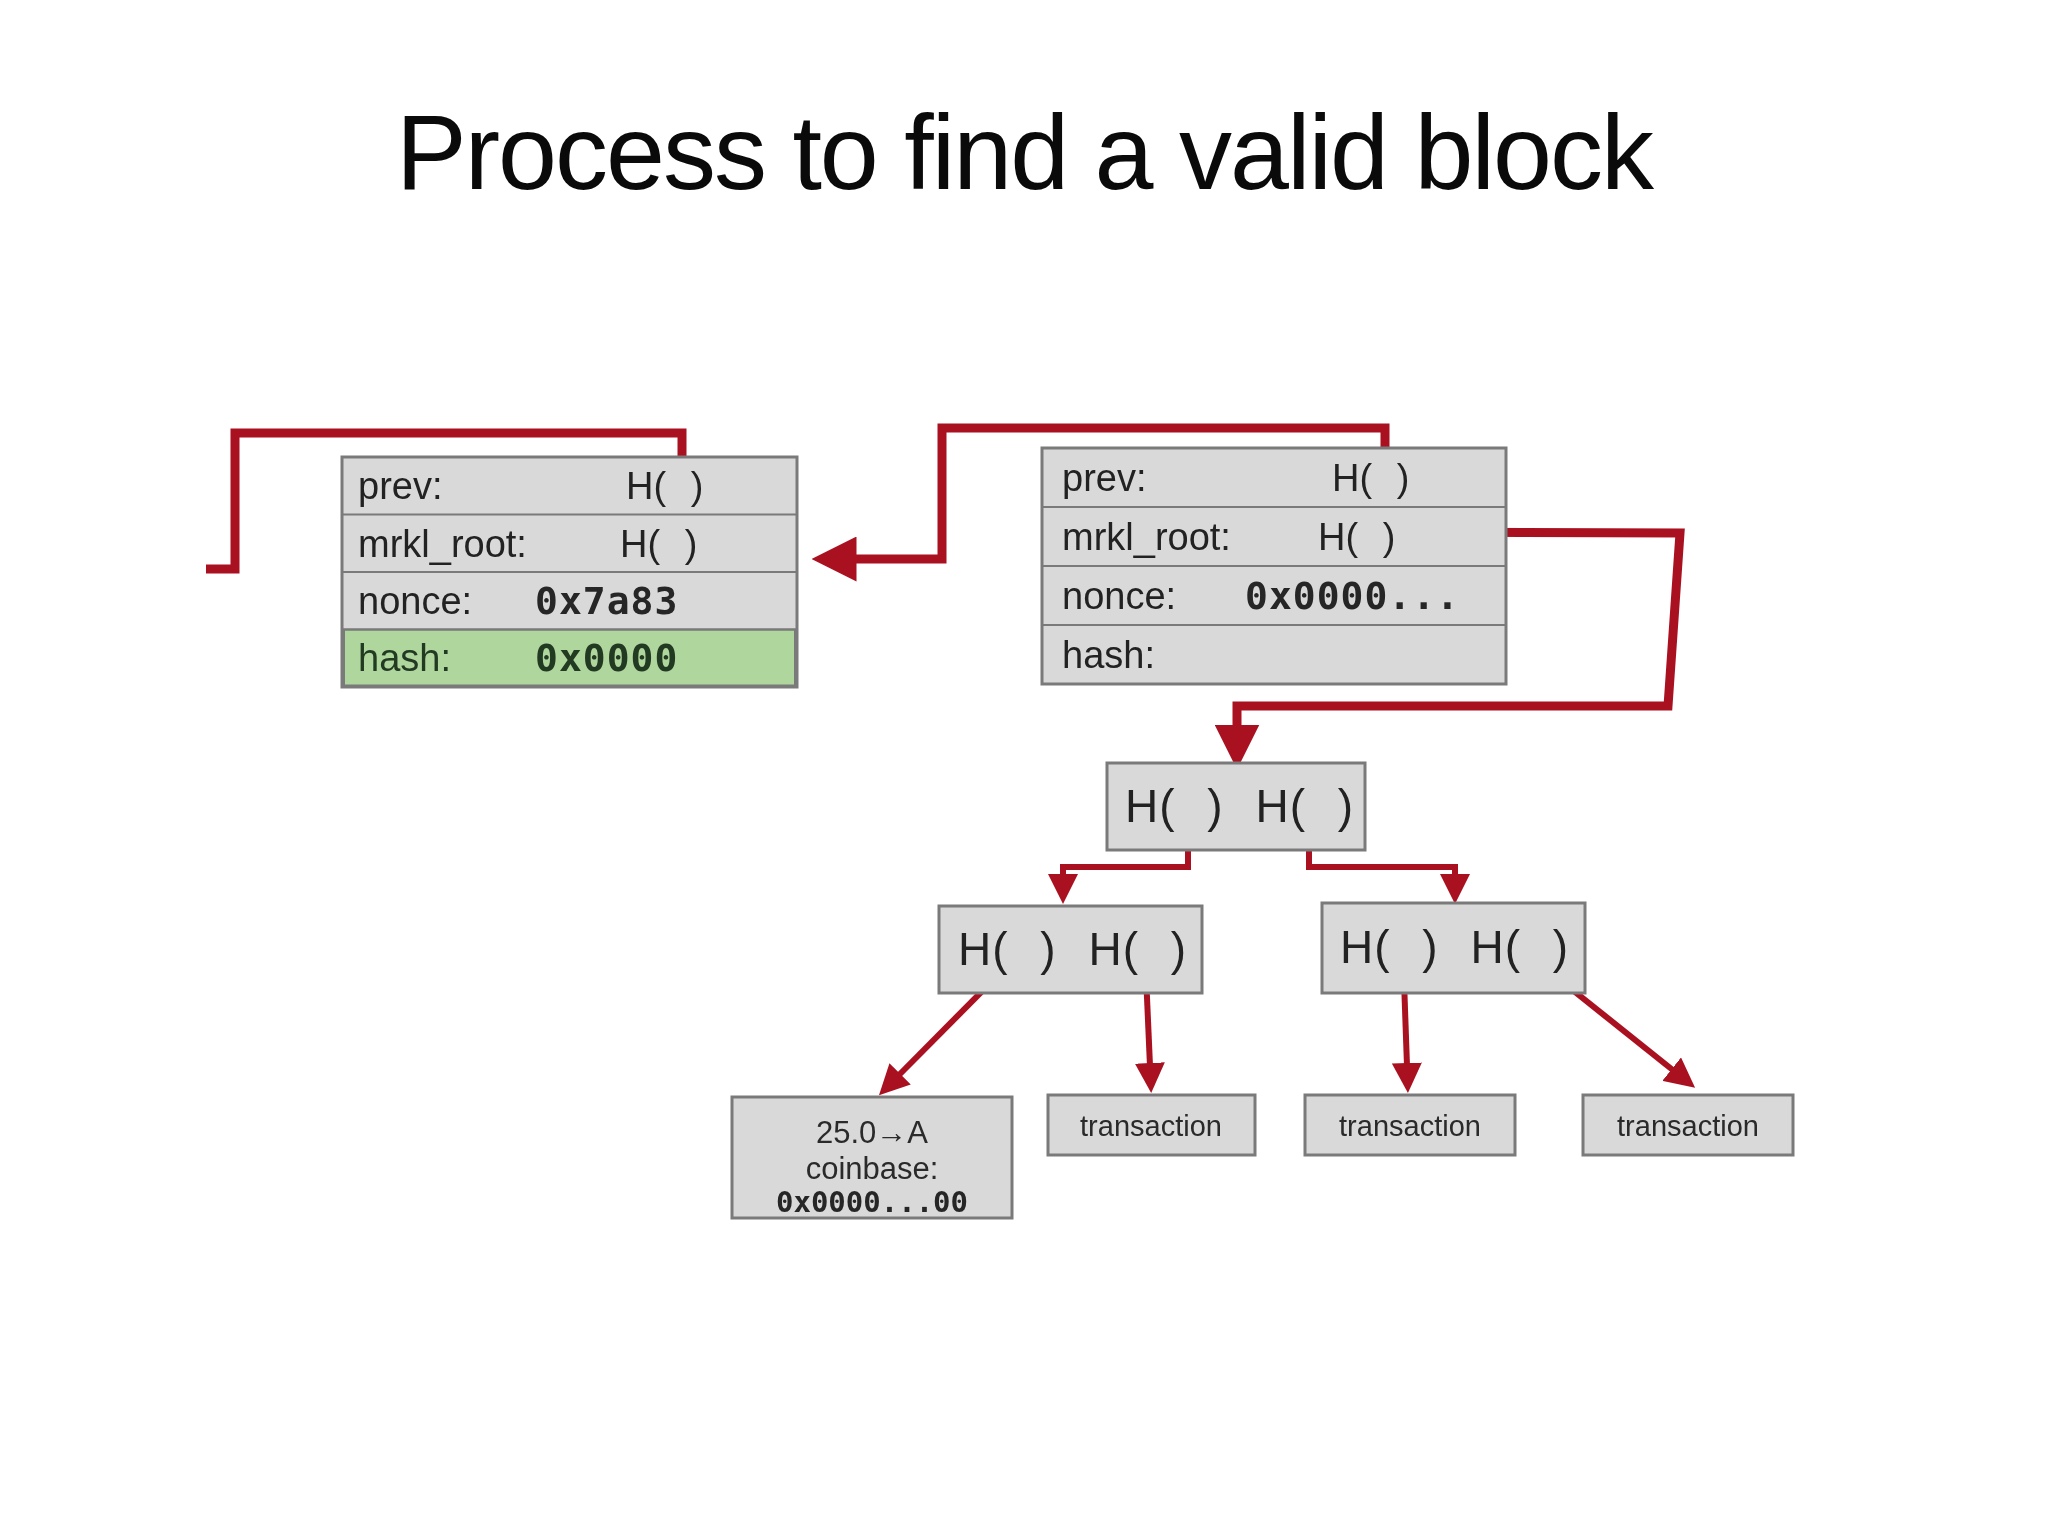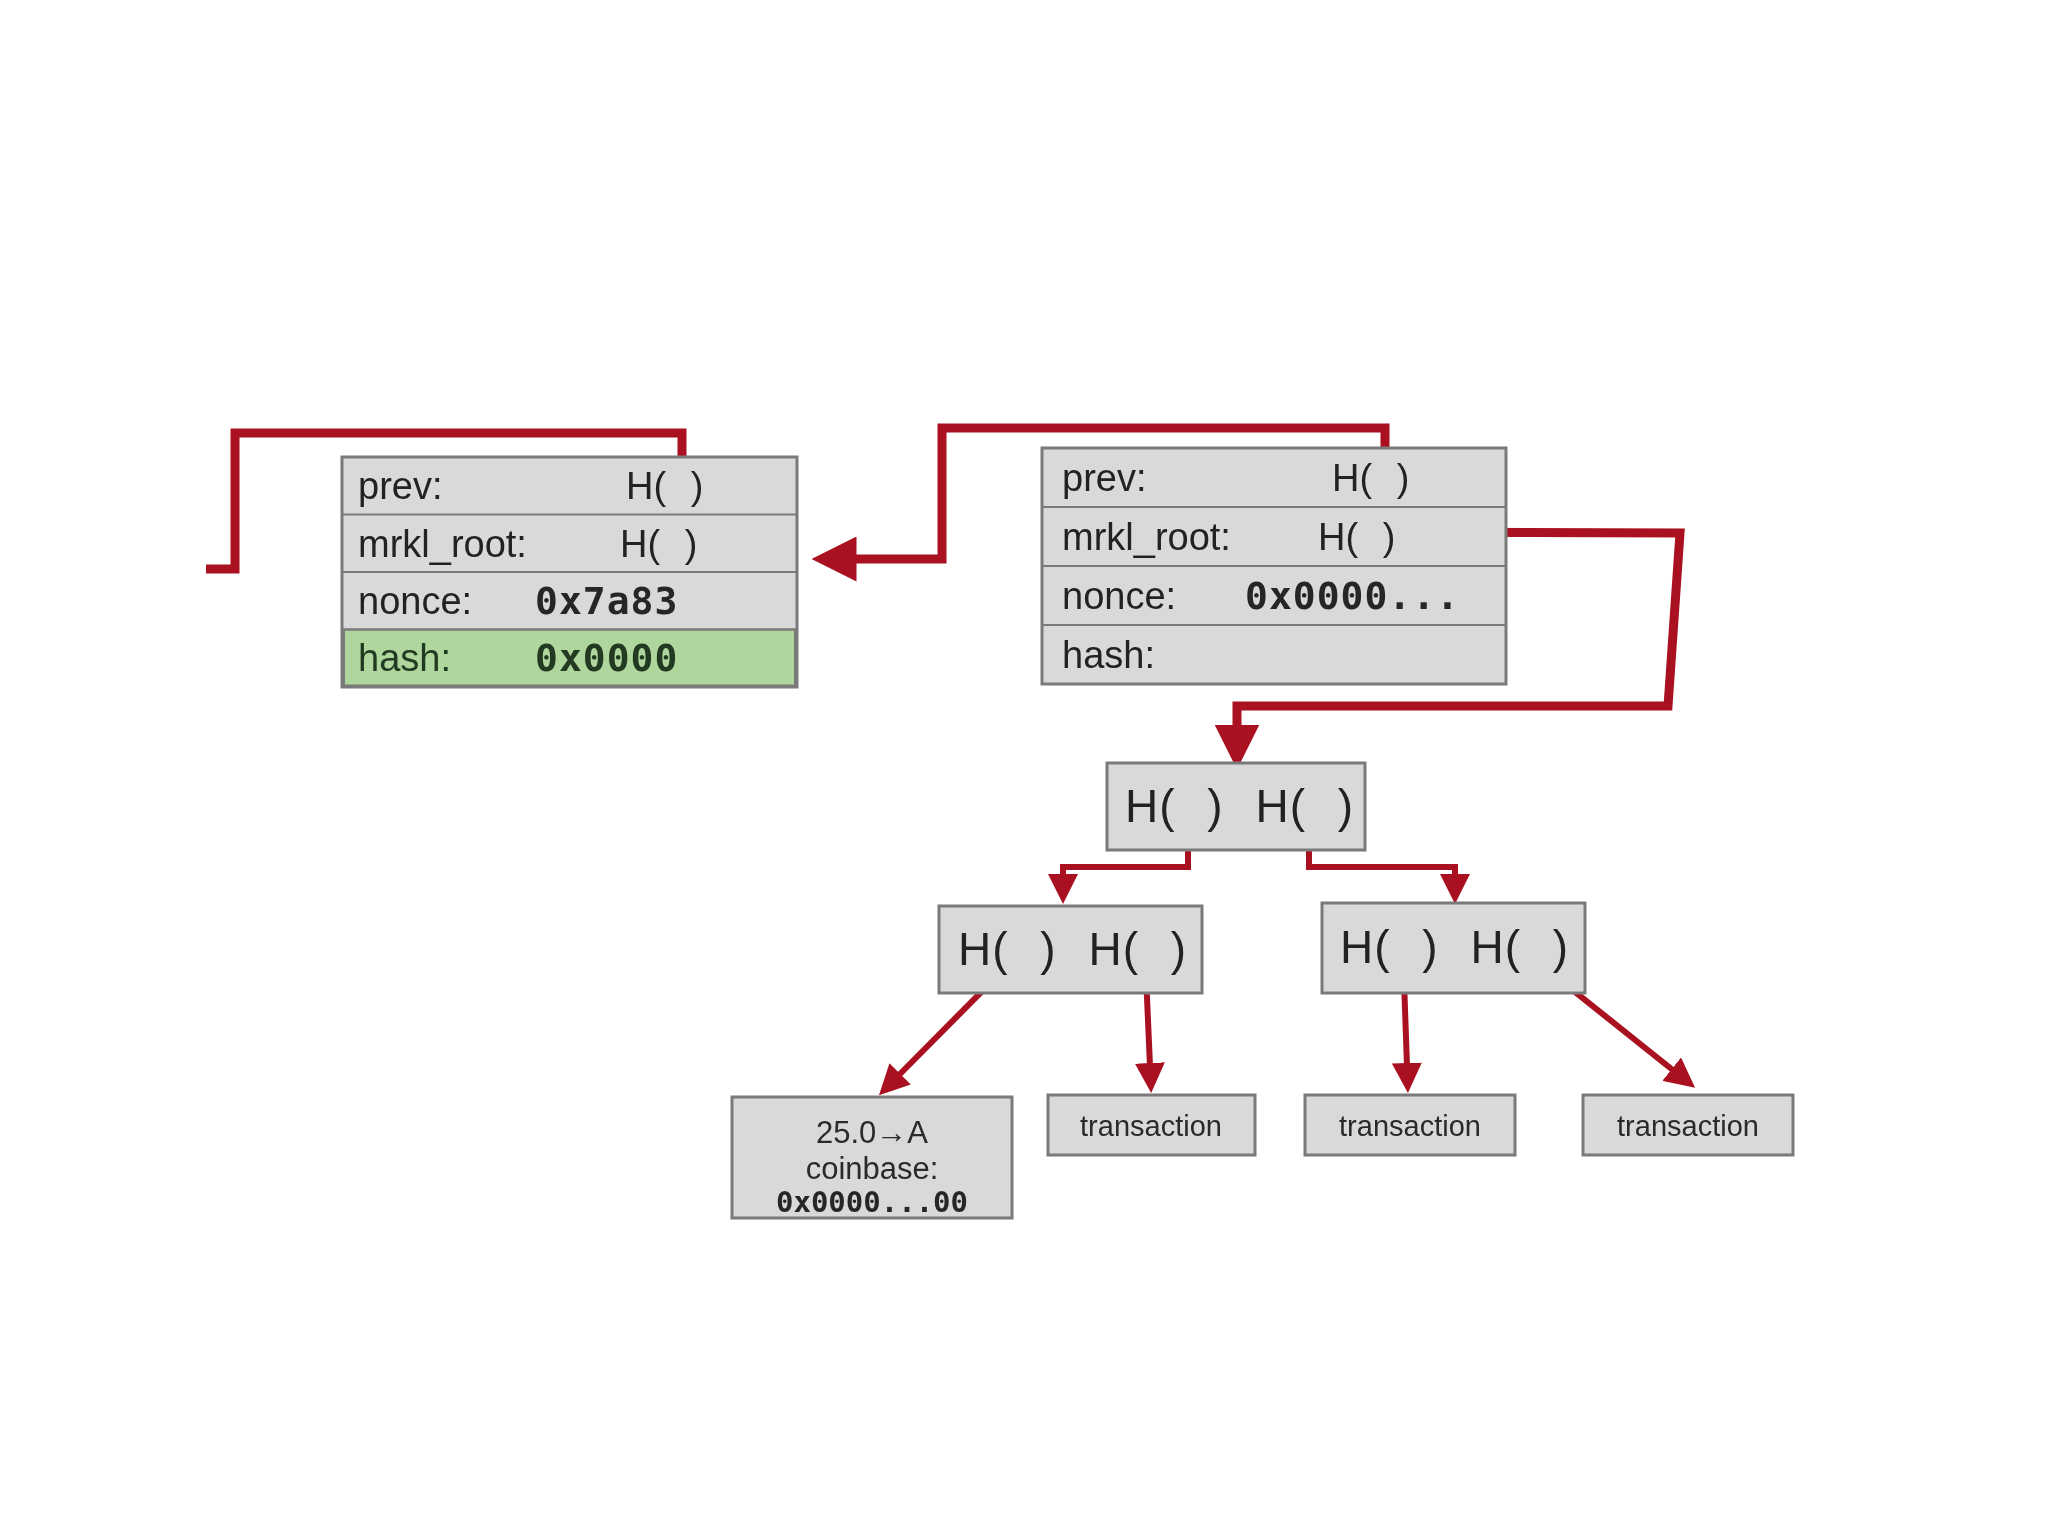--- a/index.html
+++ b/index.html
@@ -35,20 +35,21 @@
   .cbhex{font-family:"DejaVu Sans Mono",monospace;font-weight:bold;font-size:29px;fill:#262626;}
   .red{stroke:var(--arrow-red);stroke-width:9px;fill:none;}
   .redthin{stroke:var(--arrow-red);stroke-width:6px;fill:none;}
   .arrhead{fill:var(--arrow-red);}
 </style>
 </head>
 <body>
 
 <div id="canvas">
 
+  <div id="title">Process to find a valid block</div>
 
   <svg width="2048" height="1536" viewBox="0 0 2048 1536">
     <defs>
       <marker id="arr" viewBox="0 0 10 10" refX="1" refY="5" markerWidth="5" markerHeight="5" orient="auto">
         <path d="M0,0 L10,5 L0,10 Z" class="arrhead"></path>
       </marker>
     </defs>
 
     <path class="red" d="M682,474 L682,433 L235,433 L235,569 L206,569"></path>
 

